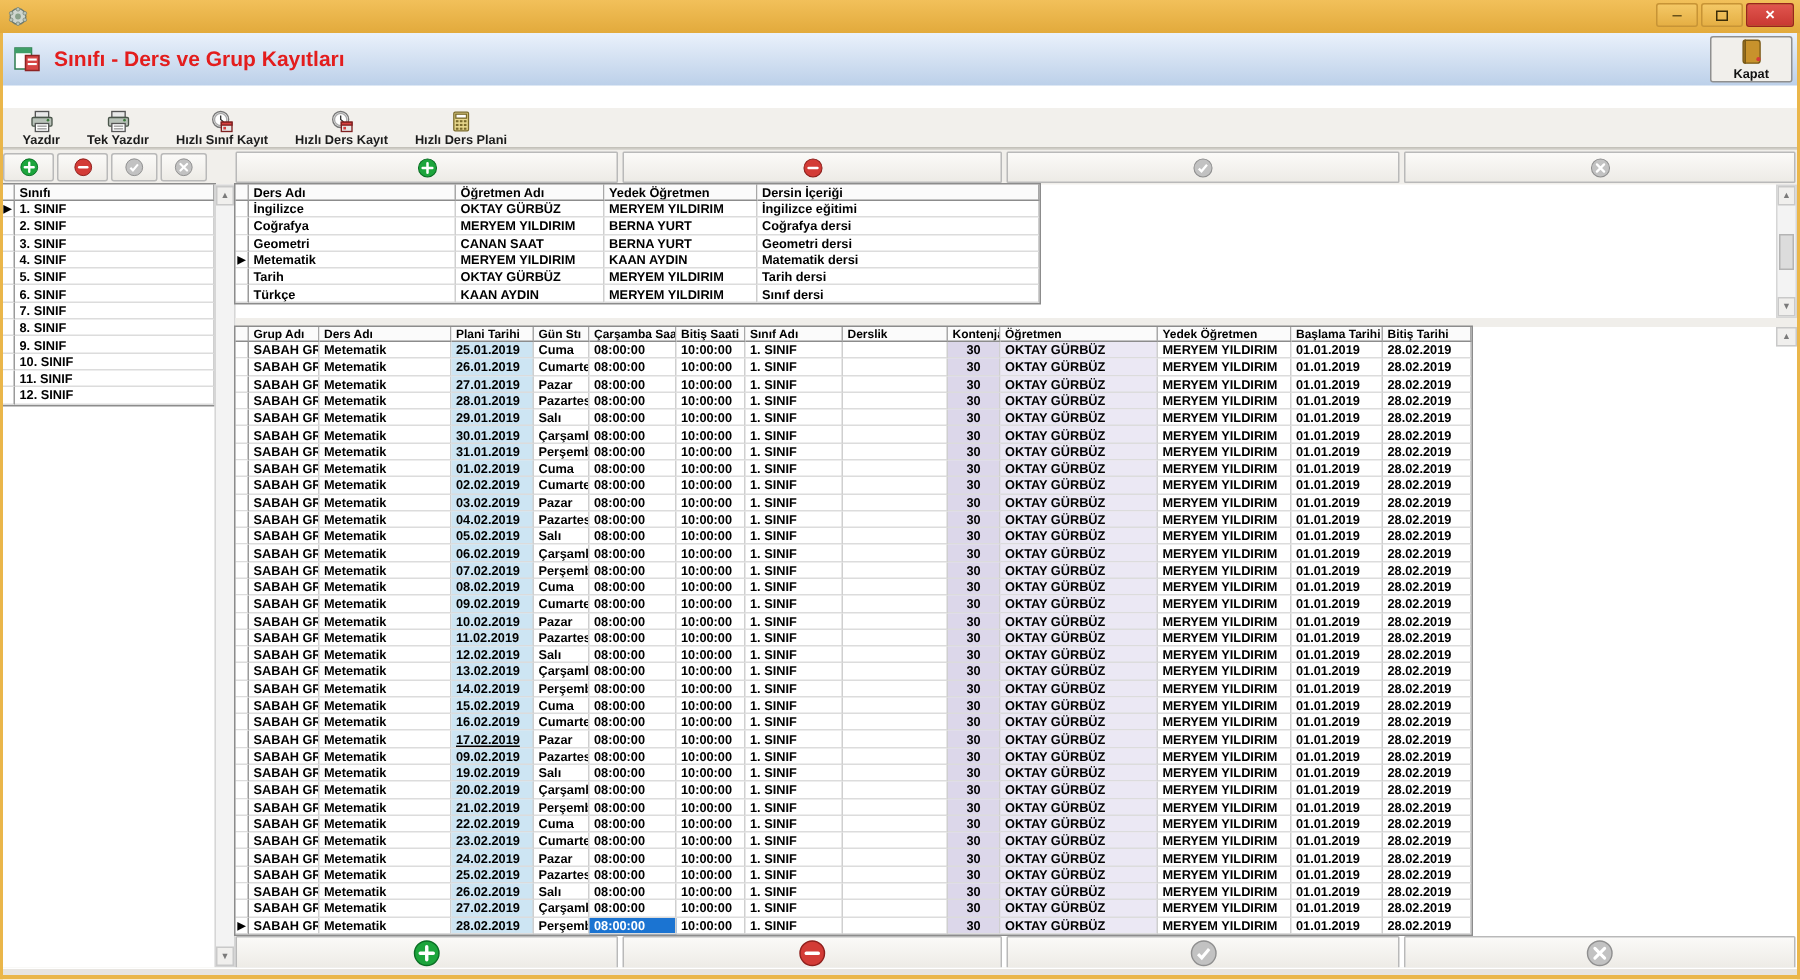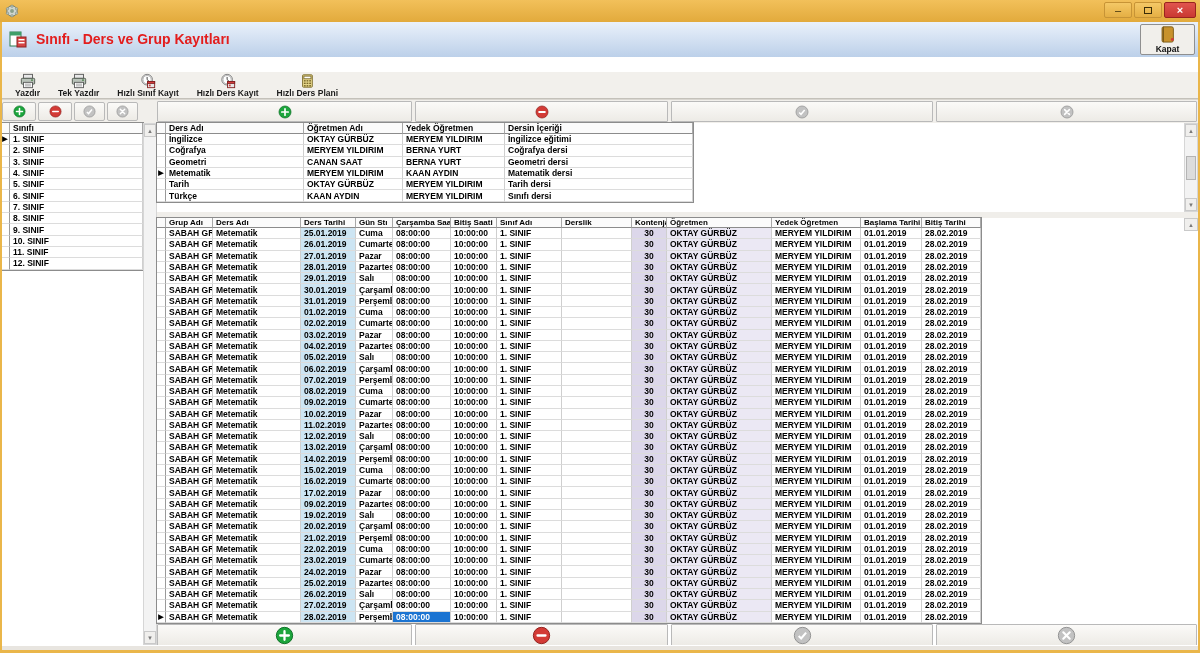--- a/index.html
+++ b/index.html
@@ -355,38 +355,38 @@
         <div class="cell" style="width: 138px; height: 11.3px;">Tarih</div>
         <div class="cell" style="width: 99px; height: 11.3px;">OKTAY GÜRBÜZ</div>
         <div class="cell" style="width: 102px; height: 11.3px;">MERYEM YILDIRIM</div>
         <div class="cell" style="width: 188px; height: 11.3px;">Tarih dersi</div>
       </div>
       <div class="grow">
         <div class="cell mk" style="width: 9px; height: 11.3px;"></div>
         <div class="cell" style="width: 138px; height: 11.3px;">Türkçe</div>
         <div class="cell" style="width: 99px; height: 11.3px;">KAAN AYDIN</div>
         <div class="cell" style="width: 102px; height: 11.3px;">MERYEM YILDIRIM</div>
-        <div class="cell" style="width: 188px; height: 11.3px;">Sınıfı dersi</div>
+        <div class="cell" style="width: 188px; height: 11.3px;">Sınıf dersi</div>
       </div>
     </div>
 
   <div class="sbar" id="course-sbar" style="left:1184px;top:123px;width:14px;height:89px">
     <div class="sbtn" style="top:0">▲</div>
     <div class="sthumb" style="top:32px;height:24px"></div>
     <div class="sbtn" style="bottom:0">▼</div>
   </div>
 
   <div id="splitter"></div>
 
   <div id="group-grid" class="grid" style="left:157px;top:218px;width:824px">
       <div class="ghead">
         <div class="cell mk" style="width: 9px; height: 10px;"></div>
         <div class="cell" style="width: 47px; height: 10px; font-size: 8px;">Grup Adı</div>
         <div class="cell" style="width: 88px; height: 10px; font-size: 8px;">Ders Adı</div>
-        <div class="cell" style="width: 55px; height: 10px; font-size: 8px;">Ders Tarihi</div>
+        <div class="cell" style="width: 55px; height: 10px; font-size: 8px;">Plani Tarihi</div>
         <div class="cell" style="width: 37px; height: 10px; font-size: 8px;">Gün Stı</div>
         <div class="cell" style="width: 58px; height: 10px; font-size: 8px;">Çarşamba Saati</div>
         <div class="cell" style="width: 46px; height: 10px; font-size: 8px;">Bitiş Saati</div>
         <div class="cell" style="width: 65px; height: 10px; font-size: 8px;">Sınıf Adı</div>
         <div class="cell" style="width: 70px; height: 10px; font-size: 8px;">Derslik</div>
         <div class="cell" style="width: 35px; height: 10px; font-size: 8px;">Kontenjan</div>
         <div class="cell" style="width: 105px; height: 10px; font-size: 8px;">Öğretmen</div>
         <div class="cell" style="width: 89px; height: 10px; font-size: 8px;">Yedek Öğretmen</div>
         <div class="cell" style="width: 61px; height: 10px; font-size: 8px;">Başlama Tarihi</div>
         <div class="cell" style="width: 59px; height: 10px; font-size: 8px;">Bitiş Tarihi</div>
@@ -756,21 +756,21 @@
         <div class="cell c-kont" style="width: 35px; height: 11.286px;">30</div>
         <div class="cell c-ogr" style="width: 105px; height: 11.286px;">OKTAY GÜRBÜZ</div>
         <div class="cell" style="width: 89px; height: 11.286px;">MERYEM YILDIRIM</div>
         <div class="cell" style="width: 61px; height: 11.286px;">01.01.2019</div>
         <div class="cell" style="width: 59px; height: 11.286px;">28.02.2019</div>
       </div>
       <div class="grow">
         <div class="cell mk" style="width: 9px; height: 11.286px;"></div>
         <div class="cell" style="width: 47px; height: 11.286px;">SABAH GRUBU</div>
         <div class="cell" style="width: 88px; height: 11.286px;">Metematik</div>
-        <div class="cell c-date" style="width: 55px; height: 11.286px;">17.02.2019</div>
+        <div class="cell c-date" style="width: 55px; height: 11.286px; text-decoration: underline;">17.02.2019</div>
         <div class="cell" style="width: 37px; height: 11.286px;">Pazar</div>
         <div class="cell" style="width: 58px; height: 11.286px;">08:00:00</div>
         <div class="cell" style="width: 46px; height: 11.286px;">10:00:00</div>
         <div class="cell" style="width: 65px; height: 11.286px;">1. SINIF</div>
         <div class="cell" style="width: 70px; height: 11.286px;"></div>
         <div class="cell c-kont" style="width: 35px; height: 11.286px;">30</div>
         <div class="cell c-ogr" style="width: 105px; height: 11.286px;">OKTAY GÜRBÜZ</div>
         <div class="cell" style="width: 89px; height: 11.286px;">MERYEM YILDIRIM</div>
         <div class="cell" style="width: 61px; height: 11.286px;">01.01.2019</div>
         <div class="cell" style="width: 59px; height: 11.286px;">28.02.2019</div>

